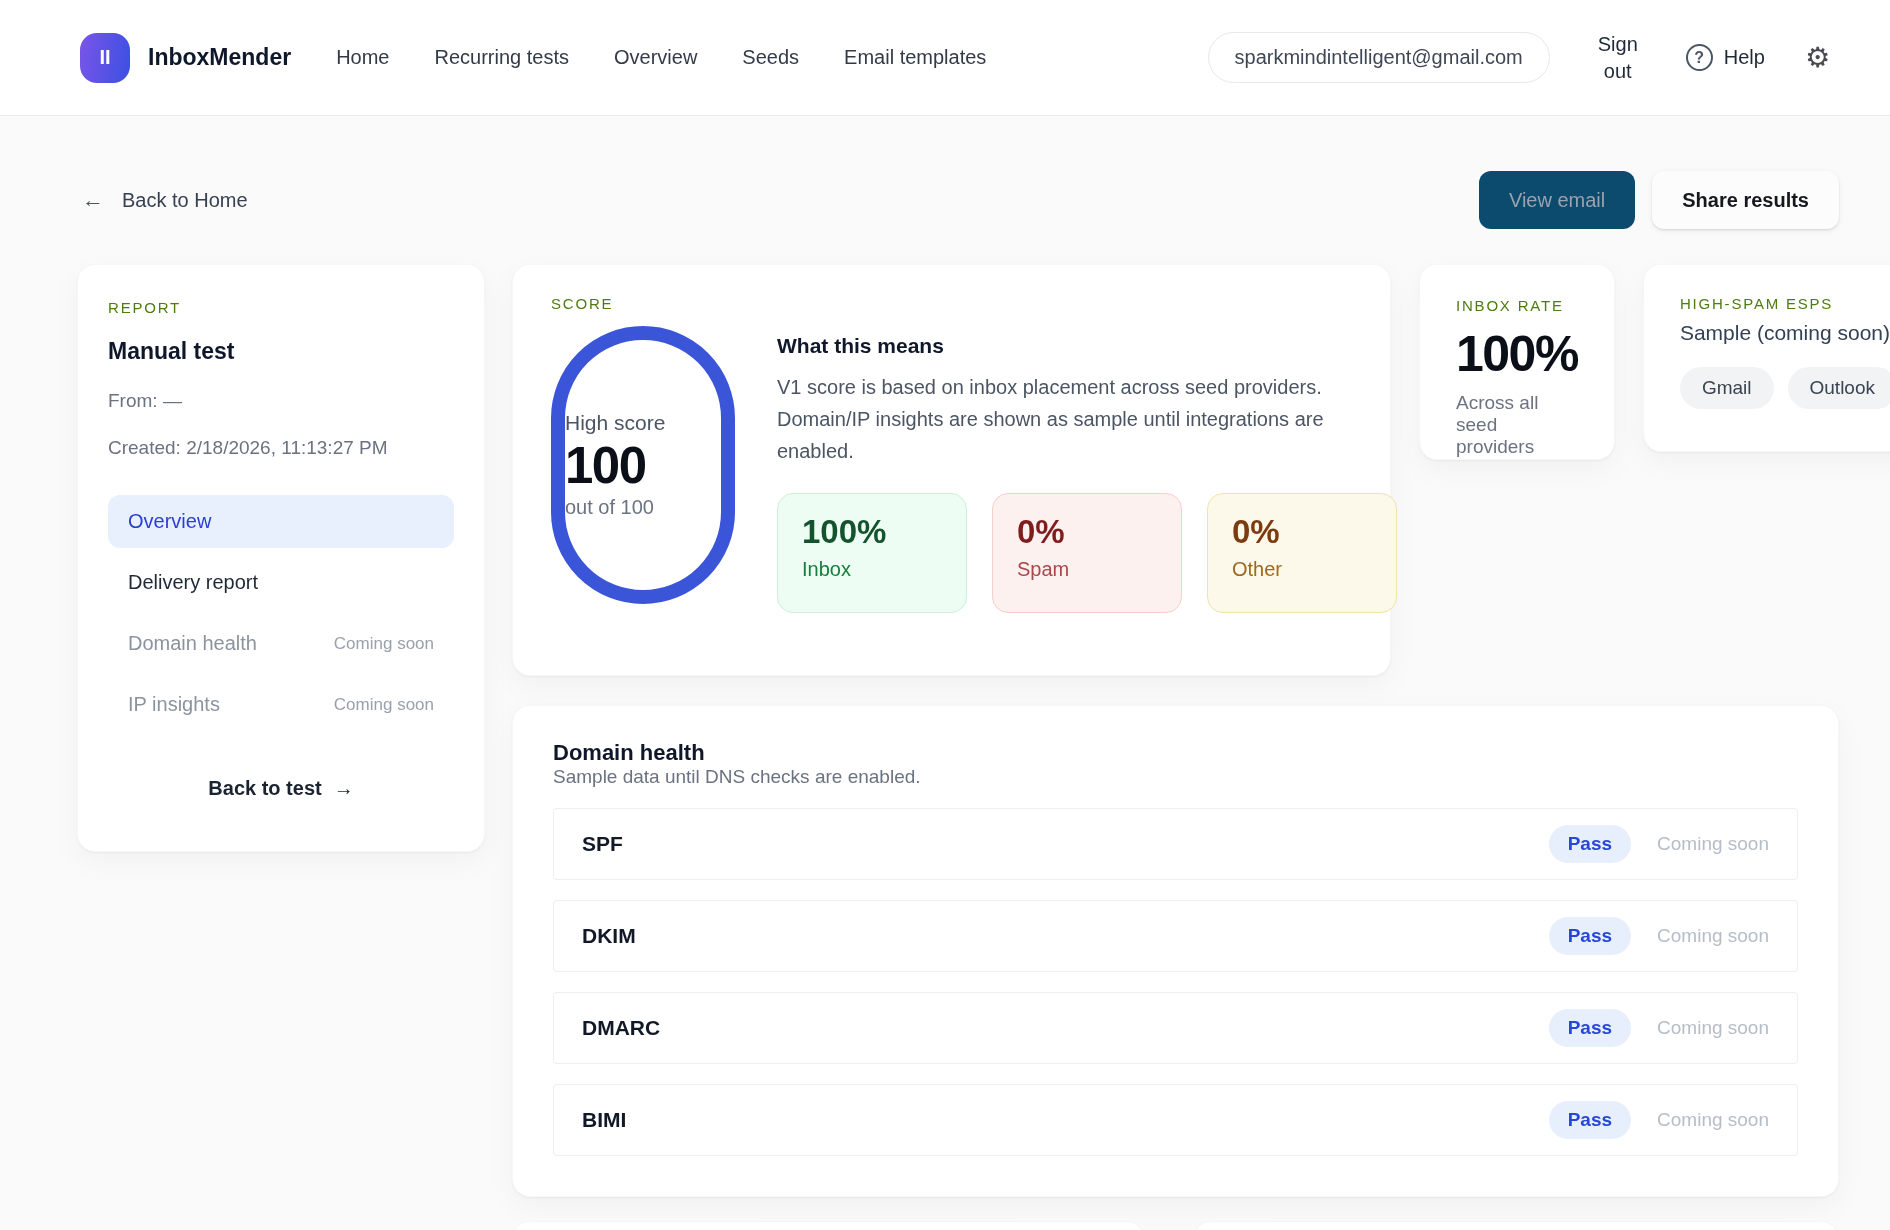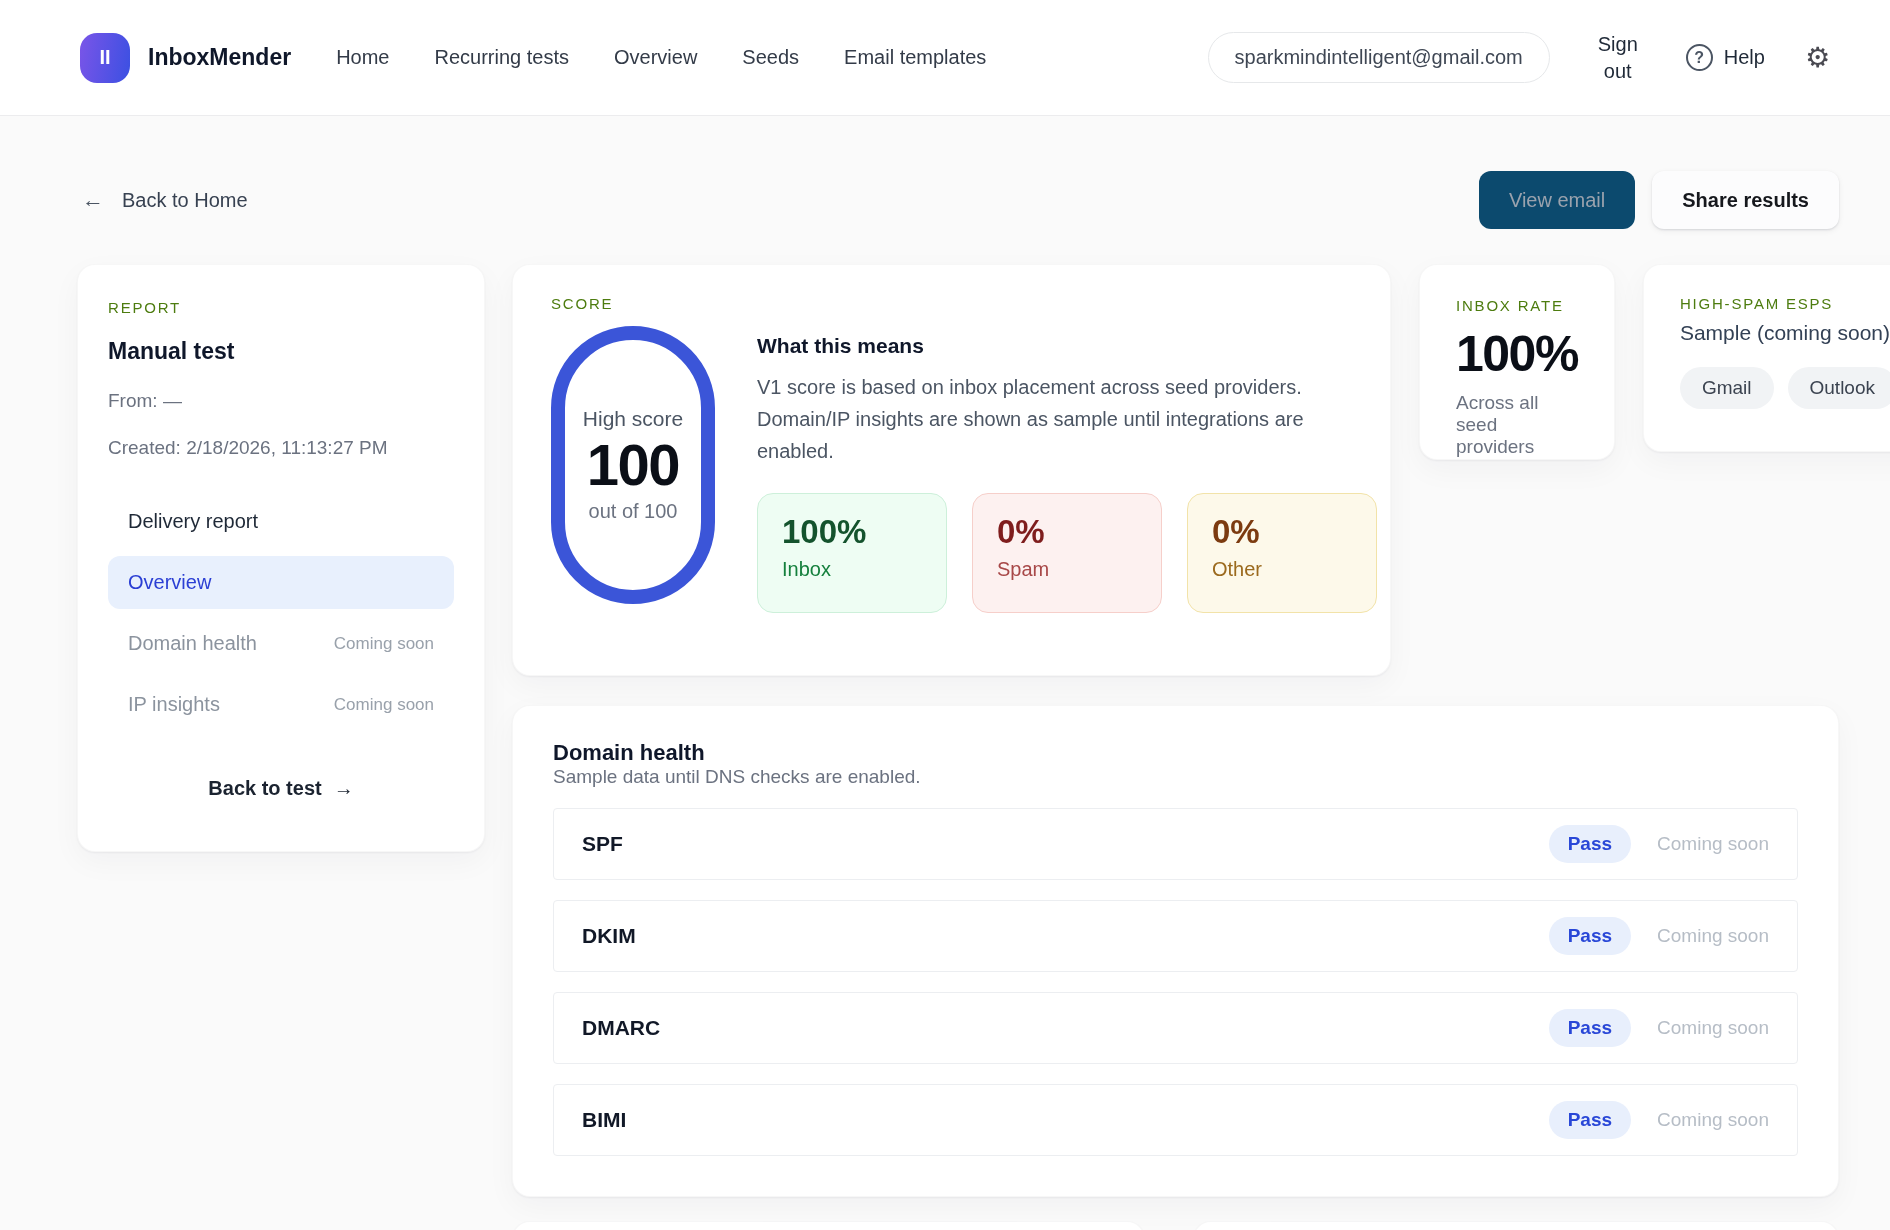--- a/index.html
+++ b/index.html
@@ -79,26 +79,26 @@
     font-size:20px; font-weight:600; color:#1b2330; cursor:pointer;
   }
   .back-to-test .arrow-glyph { color:#1b2330; font-size:20px; }
 
   
   .content { flex:1; min-width:0; }
   .row1 { display:flex; gap:28px; }
   .score-card { width:879px; height:412px; padding:30px 38px; }
   .score-body { display:flex; gap:42px; margin-top:10px; }
   .gauge {
-    width:164px; height:278px; border:14px solid #3b55d8; border-radius:92px;
-    display:flex; flex-direction:column; align-items:center; justify-content:center;
+    width:184px; height:278px; border:14px solid #3b55d8; border-radius:92px;
+    display:flex; flex-direction:column; align-items:flex-start; justify-content:center;
     flex:none; margin-top:4px; background:#fff;
   }
   .gauge-label { font-size:21px; color:#4b5563; }
-  .gauge-value { font-size:58px; font-weight:700; color:#0b0f17; letter-spacing:-1.5px; line-height:1.08; margin:3px 0; }
+  .gauge-value { font-size:51px; font-weight:700; color:#0b0f17; letter-spacing:-1.5px; line-height:1.08; margin:3px 0; }
   .gauge-sub { font-size:20px; color:#6b7280; }
   .explain { flex:1; padding-top:12px; }
   .explain-title { font-size:21px; font-weight:700; color:#0f172a; margin:0; }
   .explain-body { font-size:20px; color:#4b5563; line-height:1.6; margin:13px 0 0; max-width:585px; }
   .stats { display:flex; gap:25px; margin-top:26px; }
   .stat { width:190px; height:120px; border-radius:16px; padding:19px 24px; }
   .stat-value { font-size:33px; font-weight:700; }
   .stat-label { font-size:20px; margin-top:7px; }
   .stat.green  { background:#eefdf3; border:1px solid #cdf0da; }
   .stat.green  .stat-value { color:#14532d; } .stat.green .stat-label { color:#15803d; }
@@ -181,26 +181,26 @@
   </div>
 
   <div class="layout">
 
     <aside class="card report-card">
       <div class="kicker">REPORT</div>
       <div class="report-title">Manual test</div>
       <div class="report-meta">From: —</div>
       <div class="report-meta">Created: 2/18/2026, 11:13:27 PM</div>
       <div class="side-nav">
+        <div class="side-item active">
+          <span>Overview</span>
+          <span class="side-badge"></span>
+        </div>
         <div class="side-item">
           <span>Delivery report</span>
-          <span class="side-badge"></span>
-        </div>
-        <div class="side-item active">
-          <span>Overview</span>
           <span class="side-badge"></span>
         </div>
         <div class="side-item disabled">
           <span>Domain health</span>
           <span class="side-badge">Coming soon</span>
         </div>
         <div class="side-item disabled">
           <span>IP insights</span>
           <span class="side-badge">Coming soon</span>
         </div>

